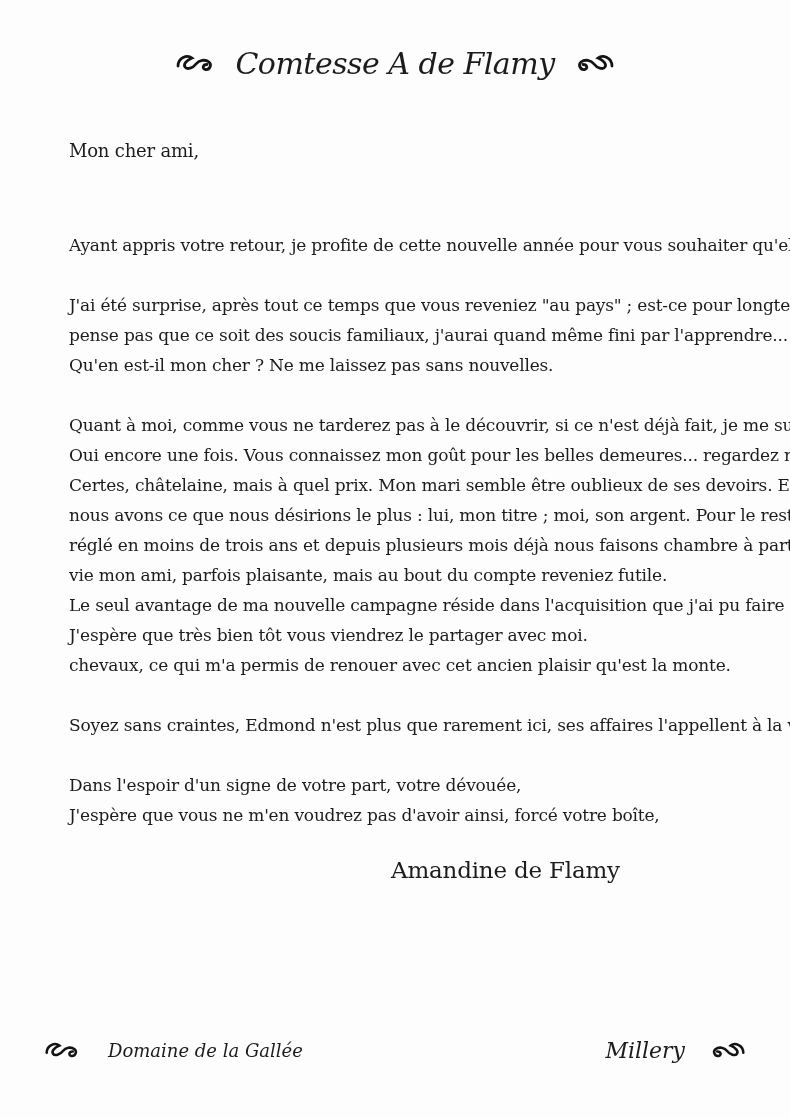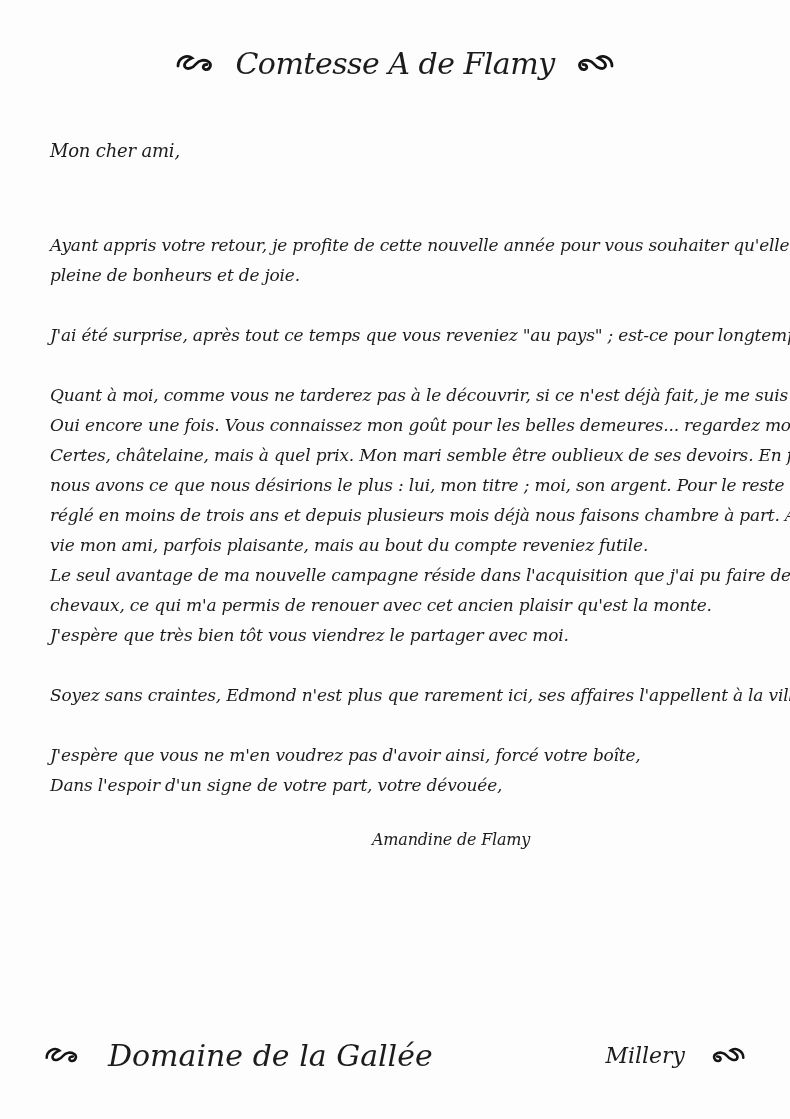--- a/index.html
+++ b/index.html
@@ -23,56 +23,56 @@
     font-style:italic;
     font-size:30px;
     letter-spacing:-0.5px;
     white-space:nowrap;
   }
   .flourish{display:inline-block;line-height:0;}
   .flourish.mirrored svg{transform:scaleX(-1);}
   
   .letter-body{
     padding:0 52px 0 50px;
-    font-style:italic;
     font-size:17px;
     letter-spacing:-0.2px;
+    margin-left:19px;
   }
   .salutation{
     margin-top:55px;
     line-height:30px;
     font-size:18px;
     white-space:nowrap;
   }
   .paragraph{margin-top:30px;}
   .paragraph.first{margin-top:64px;}
   .line{
     line-height:30px;
     white-space:nowrap;
   }
   .signature{
     margin-top:25px;
     margin-left:322px;
-    font-size:16px;
+    font-size:23px;
     line-height:30px;
     white-space:nowrap;
   }
   
   .page-footer{
     position:absolute;
     left:0;right:0;
     top:1038px;
     display:flex;
     align-items:center;
     padding:0 44px;
     font-style:italic;
   }
   .footer-left-text{
     margin-left:28px;
-    font-size:30px;
+    font-size:18px;
     white-space:nowrap;
   }
   .footer-spacer{flex:1;}
   .footer-right-text{
     margin-right:25px;
     font-size:22px;
     white-space:nowrap;
   }
 </style>
 </head>
@@ -93,46 +93,47 @@
       </svg>
     </span>
   </div>
 
   <div class="letter-body">
 
     <div class="salutation">Mon cher ami,</div>
 
     <div class="paragraph first">
       <div class="line">Ayant appris votre retour, je profite de cette nouvelle année pour vous souhaiter qu'elle vous soit</div>
-      <div class="line">pleine de bonheurs et de joie.</div>
     </div>
 
     <div class="paragraph">
       <div class="line">J'ai été surprise, après tout ce temps que vous reveniez "au pays" ; est-ce pour longtemps ? Je ne</div>
+      <div class="line">pense pas que ce soit des soucis familiaux, j'aurai quand même fini par l'apprendre...</div>
+      <div class="line">Qu'en est-il mon cher ? Ne me laissez pas sans nouvelles.</div>
     </div>
 
     <div class="paragraph">
       <div class="line">Quant à moi, comme vous ne tarderez pas à le découvrir, si ce n'est déjà fait, je me suis mariée.</div>
       <div class="line">Oui encore une fois. Vous connaissez mon goût pour les belles demeures... regardez mon</div>
       <div class="line">Certes, châtelaine, mais à quel prix. Mon mari semble être oublieux de ses devoirs. En fait,</div>
       <div class="line">nous avons ce que nous désirions le plus : lui, mon titre ; moi, son argent. Pour le reste tout fut</div>
       <div class="line">réglé en moins de trois ans et depuis plusieurs mois déjà nous faisons chambre à part. Ainsi va la</div>
       <div class="line">vie mon ami, parfois plaisante, mais au bout du compte reveniez futile.</div>
       <div class="line">Le seul avantage de ma nouvelle campagne réside dans l'acquisition que j'ai pu faire de quelques</div>
+      <div class="line">J'espère que très bien tôt vous viendrez le partager avec moi.</div>
       <div class="line">chevaux, ce qui m'a permis de renouer avec cet ancien plaisir qu'est la monte.</div>
-      <div class="line">J'espère que très bien tôt vous viendrez le partager avec moi.</div>
     </div>
 
     <div class="paragraph">
       <div class="line">Soyez sans craintes, Edmond n'est plus que rarement ici, ses affaires l'appellent à la ville.</div>
     </div>
 
     <div class="paragraph">
+      <div class="line">Dans l'espoir d'un signe de votre part, votre dévouée,</div>
       <div class="line">J'espère que vous ne m'en voudrez pas d'avoir ainsi, forcé votre boîte,</div>
-      <div class="line">Dans l'espoir d'un signe de votre part, votre dévouée,</div>
     </div>
 
     <div class="signature">Amandine de Flamy</div>
 
   </div>
 
   <div class="page-footer">
     <span class="flourish">
       <svg width="36" height="22" viewBox="0 0 40 24">
         <path d="M3 14 C3 6 12 2 17 6 C12 8 8 12 10 15 C12 18 18 16 21 12 C24 8 30 7 34 10 C37 12.5 35 18 30.5 17.5 C27 17 27.5 12.5 32 12.5" fill="none" stroke="#141414" stroke-width="2.8" stroke-linecap="round"></path>

